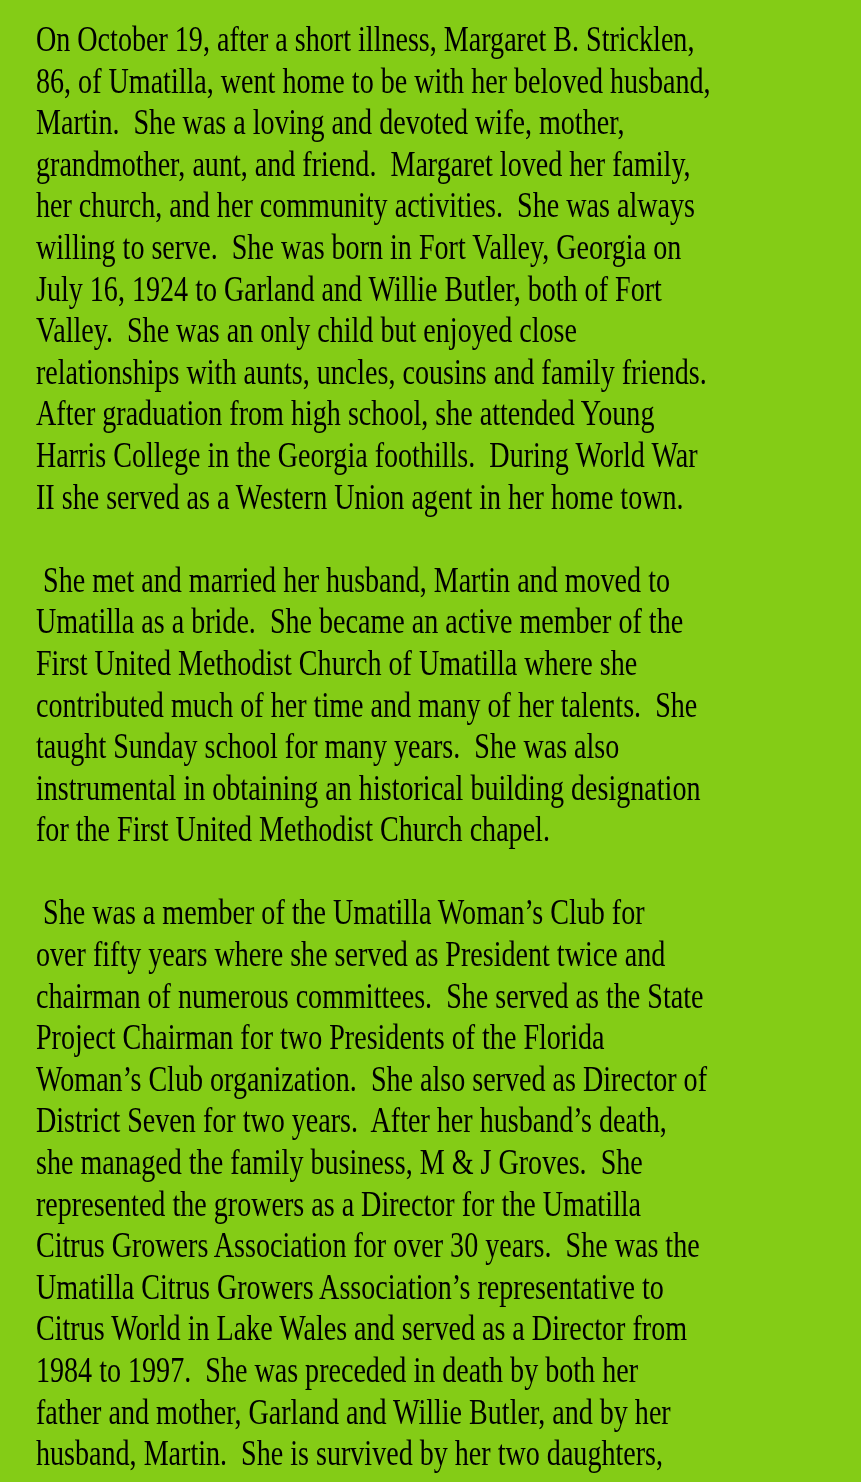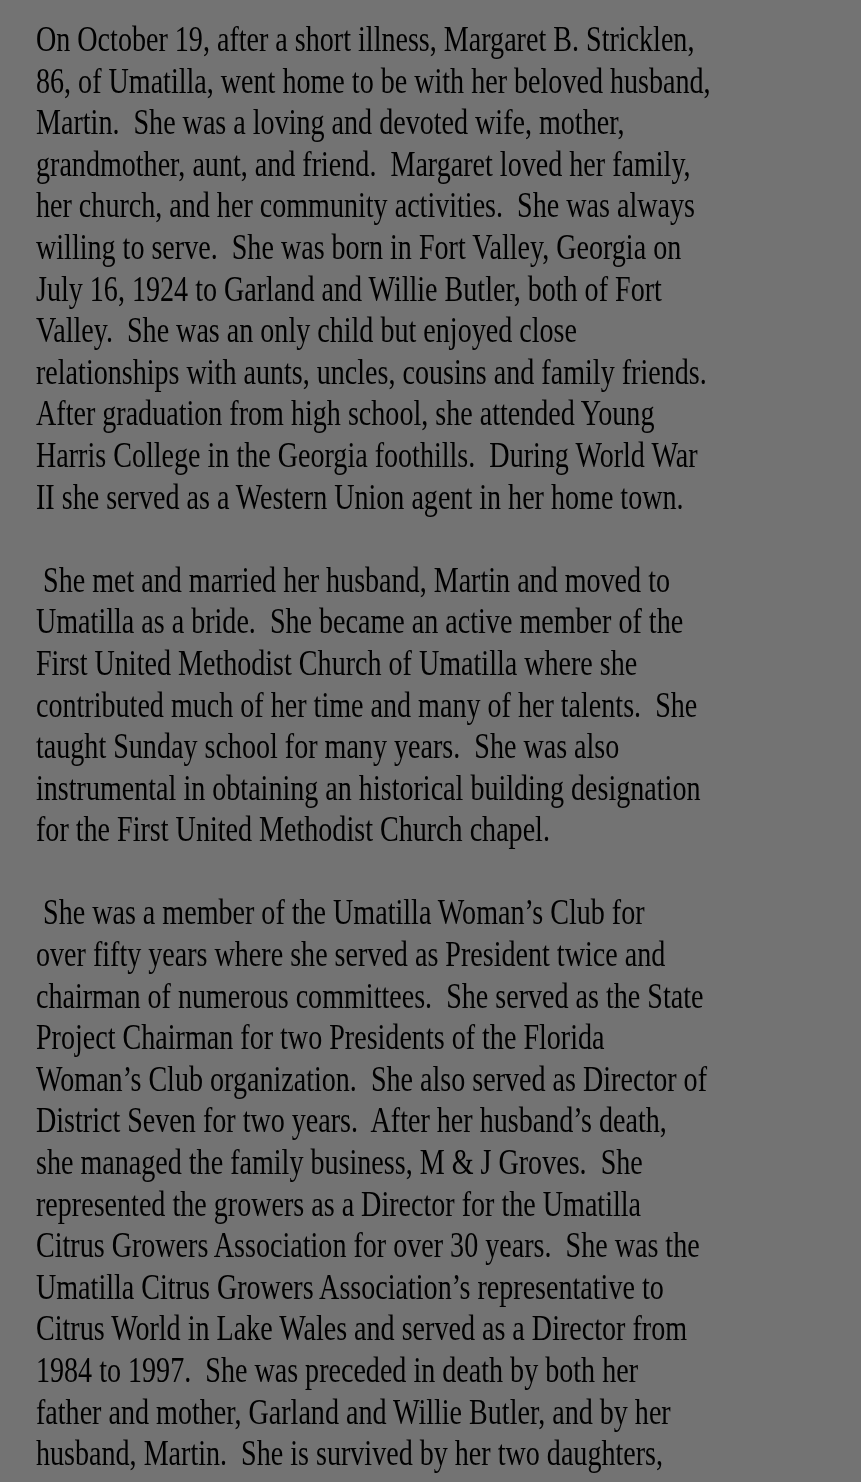--- a/index.html
+++ b/index.html
@@ -9,21 +9,21 @@
   body {
     width: 861px;
     height: 1482px;
     background: #ffffff;
     overflow: hidden;
   }
   .page {
     box-sizing: border-box;
     width: 861px;
     height: 1482px;
-    background: #737373;
+    background: #84cc16;
     padding: 19px 12px 0 36px;
   }
   .text-block {
     transform: scaleX(0.78);
     transform-origin: 0 0;
     width: 1056px; 
   }
   .text-block p {
     margin: 0 0 41.6px 0;
     font-family: "Liberation Serif", "DejaVu Serif", serif;

